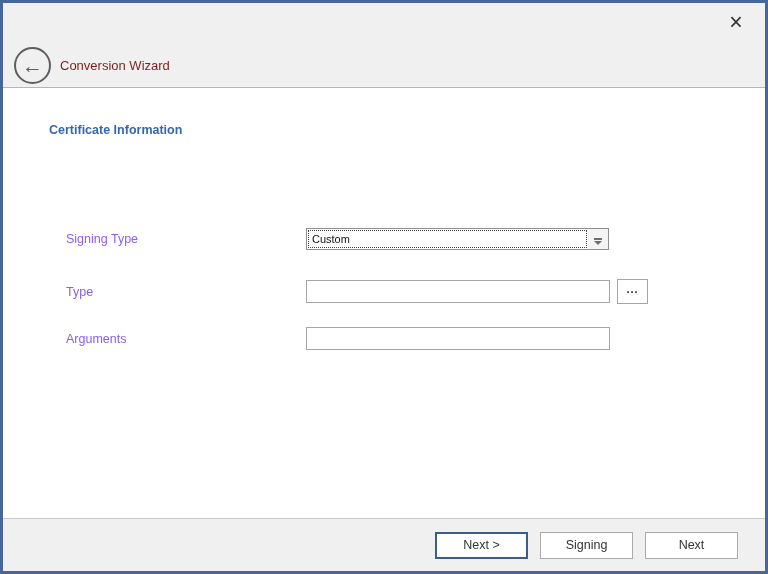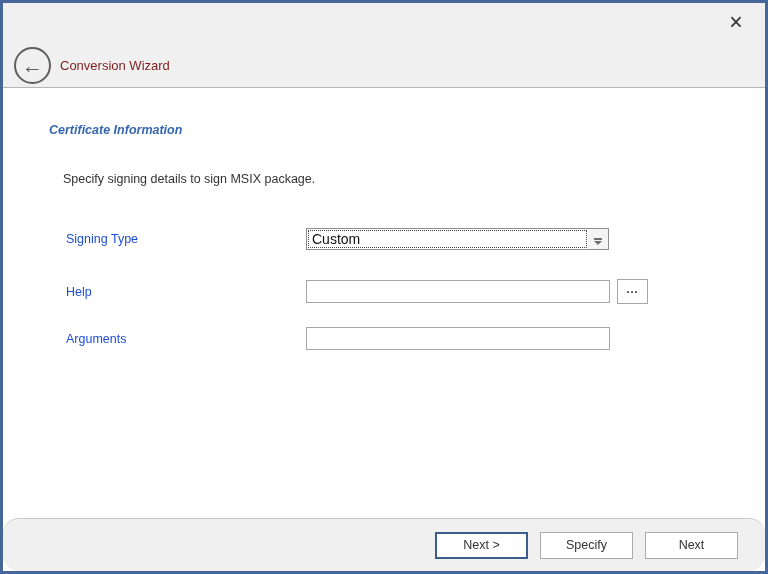--- a/index.html
+++ b/index.html
@@ -30,45 +30,45 @@
     color:#5f5f5f;font-size:21px;line-height:1;cursor:pointer;
     background:#f0f0f0;
   }
   .wizard-title{
     position:absolute;left:57px;top:55px;
     font-size:13px;color:#7f1d1d;
   }
   
   .heading{
     position:absolute;left:46px;top:120px;
-    font-size:12.5px;font-weight:bold;color:#3567b1;font-style:italic;
+    font-size:12.5px;font-weight:bold;color:#3567b1;
   }
   .desc{
     position:absolute;left:60px;top:169px;
     font-size:12.5px;color:#333333;
   }
   .field-label{
     position:absolute;left:63px;height:22px;
     display:flex;align-items:center;
-    font-size:12.5px;color:#1d4ed8;
+    font-size:12.5px;color:#8b5cf6;
   }
   .lbl-signing{top:225px;}
   .lbl-path{top:278px;}
   .lbl-args{top:325px;}
 
   
   .combo{
     position:absolute;left:303px;top:225px;width:303px;height:22px;
     box-sizing:border-box;border:1px solid #8f8f8f;background:#ffffff;
   }
   .combo-text{
     position:absolute;left:1px;top:1px;right:21px;bottom:1px;
     border:1px dotted #444;
     display:flex;align-items:center;padding-left:3px;
-    font-size:14px;color:#111;
+    font-size:11px;color:#111;
   }
   .combo-arrow-area{
     position:absolute;right:0;top:0;bottom:0;width:20px;
     background:#f4f4f4;
     display:flex;align-items:center;justify-content:center;
   }
   .dd-arrow{width:8px;height:2px;background:#6e6e6e;position:relative;}
   .dd-arrow::after{
     content:"";position:absolute;left:0;top:3px;
     border-left:4px solid transparent;border-right:4px solid transparent;
@@ -90,21 +90,21 @@
     display:flex;align-items:center;justify-content:center;
     font-size:11px;font-weight:bold;letter-spacing:1px;color:#222;
     cursor:pointer;line-height:1;padding-bottom:4px;
   }
 
   
   .footer{
     position:absolute;left:0;right:0;bottom:0;height:53px;
     background:#f0f0f0;border-top:1px solid #c8c8c8;box-sizing:border-box;
     display:flex;align-items:center;justify-content:flex-end;
-    gap:12px;padding-right:27px;border-radius:16px;
+    gap:12px;padding-right:27px;
   }
   .btn{
     width:93px;height:27px;box-sizing:border-box;
     background:#ffffff;border:1px solid #ababab;
     display:flex;align-items:center;justify-content:center;
     font-size:12.5px;color:#333;cursor:pointer;
   }
   .btn-primary{border:2px solid #3c5c8c;}
 </style>
 </head>
@@ -114,36 +114,35 @@
 
   <div class="chrome">
     <div class="close-btn">×</div>
     <div class="back-btn">
       <span>←</span>
     </div>
     <div class="wizard-title">Conversion Wizard</div>
   </div>
 
   <div class="heading">Certificate Information</div>
-  <div class="desc">Specify signing details to sign MSIX package.</div>
 
   <div class="field-label lbl-signing">Signing Type</div>
   <div class="combo">
     <div class="combo-text">Custom</div>
     <div class="combo-arrow-area">
       <div class="dd-arrow"></div>
     </div>
   </div>
 
-  <div class="field-label lbl-path">Help</div>
+  <div class="field-label lbl-path">Type</div>
   <input class="text-input input-path" type="text" value="" style="">
   <div class="browse-btn">...</div>
 
   <div class="field-label lbl-args">Arguments</div>
   <input class="text-input input-args" type="text" value="" style="">
 
   <div class="footer">
     <div class="btn btn-primary">Next &gt;</div>
-    <div class="btn">Specify</div>
+    <div class="btn">Signing</div>
     <div class="btn">Next</div>
   </div>
 
 </div>
 
 </body></html>

